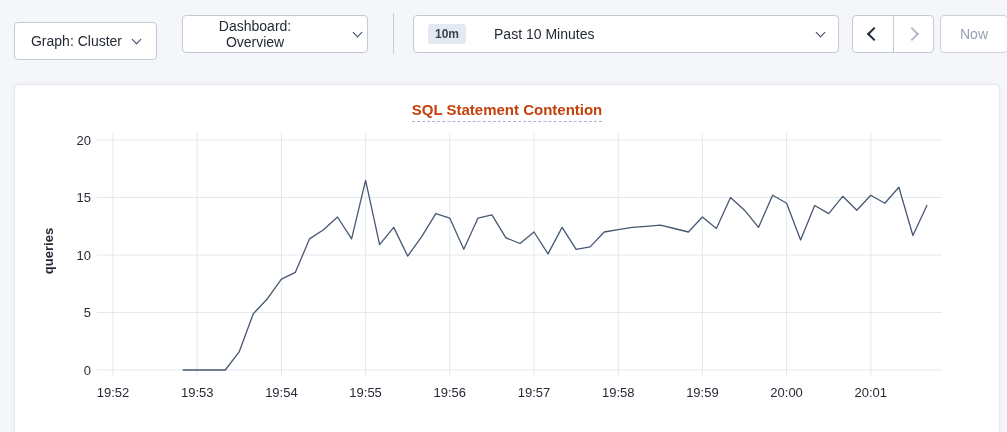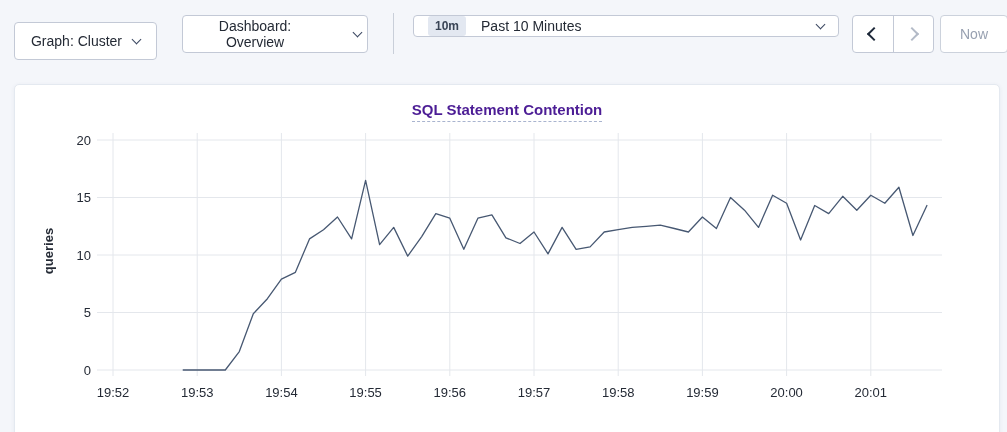--- a/index.html
+++ b/index.html
@@ -21,21 +21,21 @@
     display:inline-block;width:6px;height:6px;
     border:solid #3a4660;border-width:0 1.5px 1.5px 0;
     transform:rotate(45deg);margin-top:-3px;
   }
   .divider{background:#c9cfd9;}
   .timebox{display:flex;align-items:center;padding:0 14px;}
   .badge{
     background:#e3e8f1;color:#394455;font-size:12px;font-weight:bold;
     padding:3px 7px;border-radius:3px;line-height:14px;
   }
-  .timelabel{margin-left:15px;font-size:14px;}
+  .timelabel{margin-left:28px;font-size:14px;}
   .timebox .chev{margin-left:auto;}
   .arrows{display:flex;padding:0;overflow:hidden;}
   .arrows button{
     flex:1;border:none;background:transparent;cursor:pointer;
     display:flex;align-items:center;justify-content:center;
   }
   .arrows button:first-child{border-right:1px solid #c3c9d6;}
   .chev-left{
     display:inline-block;width:8px;height:8px;
     border:solid #1d2839;border-width:0 0 2px 2px;
@@ -48,21 +48,21 @@
   }
   .now{color:#98a1b1;border-color:#ccd2dc;font-size:14px;}
   
   .panel{
     left:14px;top:84px;width:986px;height:354px;
     background:#fff;border:1px solid #e4e9f0;border-radius:5px;
     box-shadow:0 1px 4px rgba(56,76,108,0.07);
   }
   .title-row{position:absolute;left:0;right:0;top:16px;text-align:center;}
   .chart-title{
-    display:inline-block;font-size:15px;font-weight:bold;color:#4c1d95;
+    display:inline-block;font-size:15px;font-weight:bold;color:#c2410c;
     border-bottom:1px dashed #a9b4cf;padding-bottom:3px;cursor:pointer;
   }
   #chart-svg{position:absolute;left:0;top:0;}
   #chart-svg text{
     font-family:"Liberation Sans",sans-serif;font-size:13px;fill:#242a35;
   }
 </style>
 </head>
 <body>
 
@@ -73,21 +73,21 @@
     <span class="chev"></span>
   </button>
 
   <button class="abs ctrl dd" style="left:182px;top:15px;width:186px;height:38px;gap:33px;">
     <span>Dashboard: Overview</span>
     <span class="chev"></span>
   </button>
 
   <div class="abs divider" style="left:393px;top:13px;width:1px;height:41px;"></div>
 
-  <div class="abs ctrl timebox" style="left:413px;top:15px;width:426px;height:22px;">
+  <div class="abs ctrl timebox" style="left:413px;top:15px;width:426px;height:38px;">
     <span class="badge">10m</span>
     <span class="timelabel">Past 10 Minutes</span>
     <span class="chev"></span>
   </div>
 
   <div class="abs ctrl arrows" style="left:852px;top:15px;width:82px;height:38px;">
     <button>
       <span class="chev-left"></span>
     </button>
     <button>

